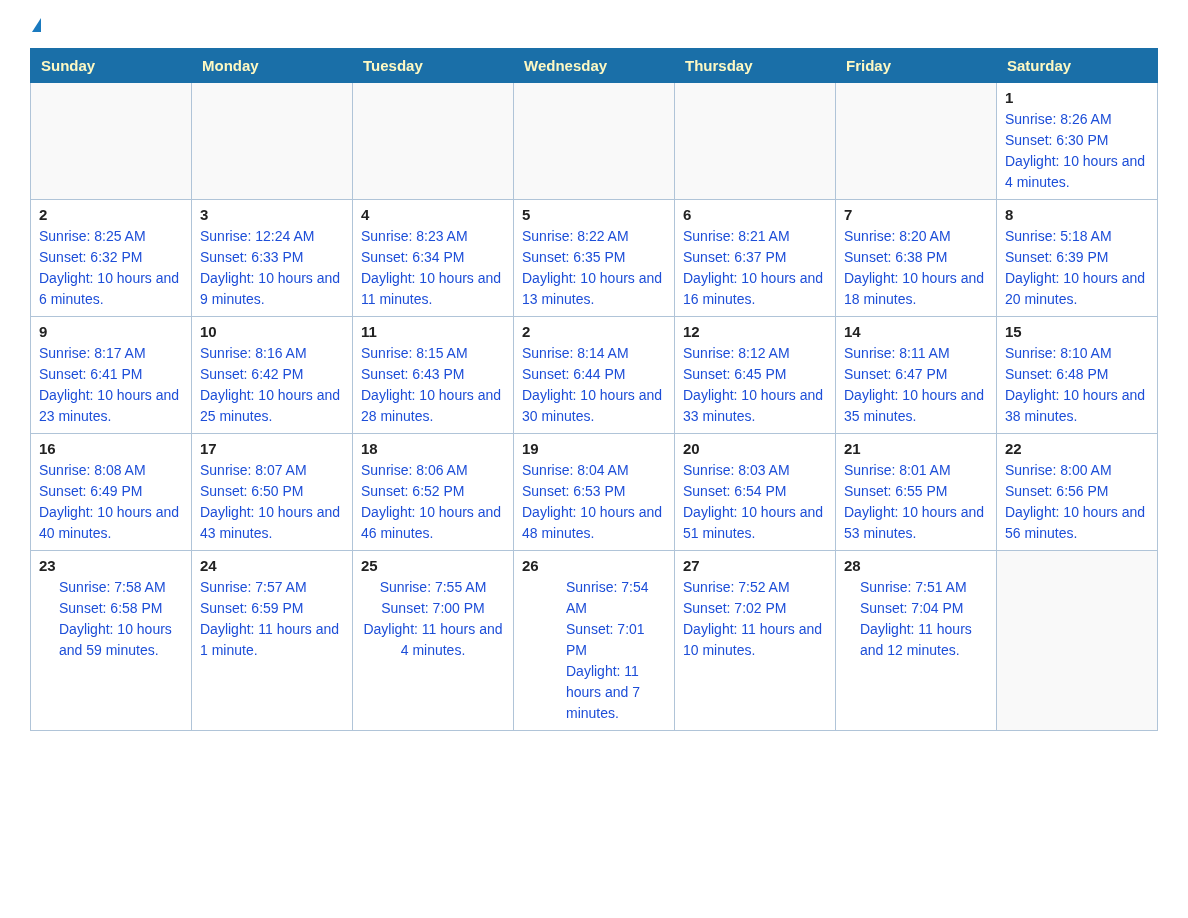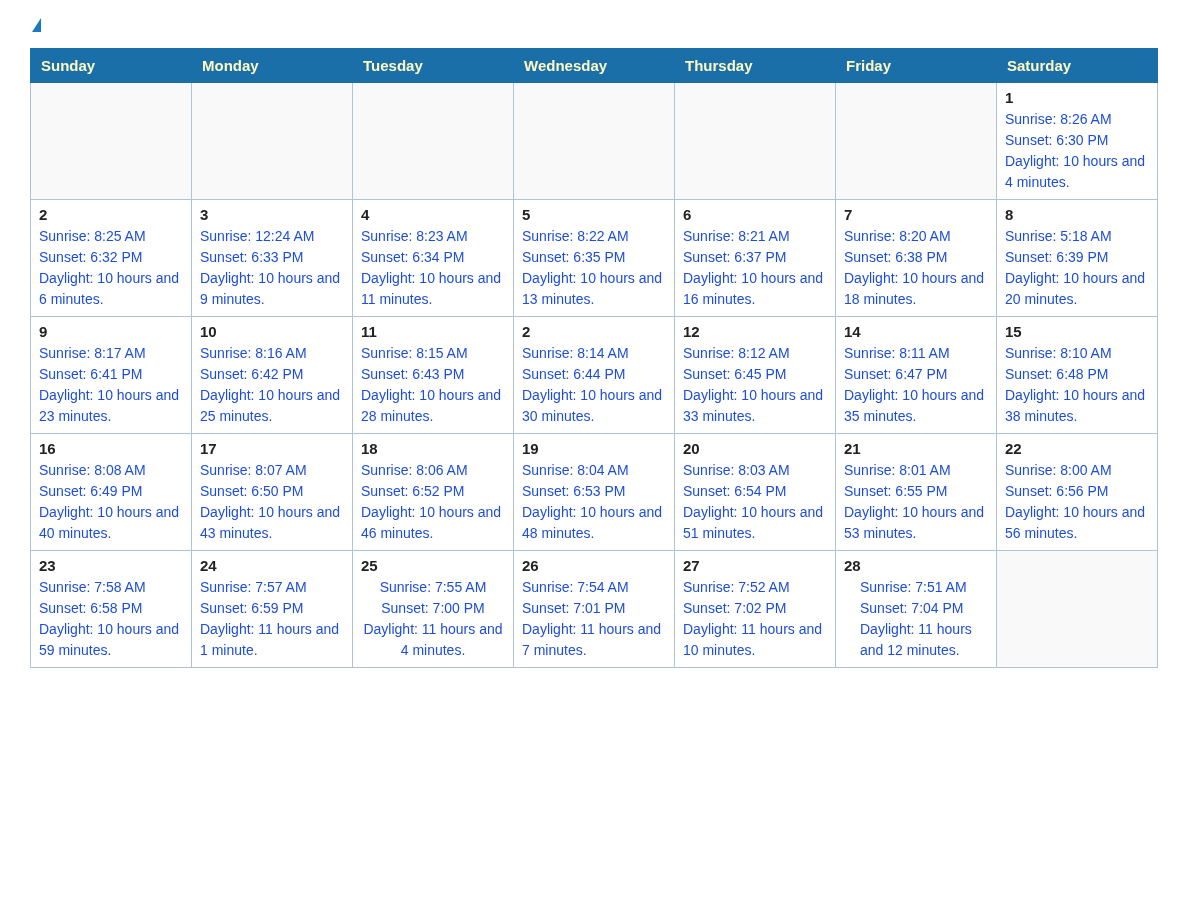--- a/index.html
+++ b/index.html
@@ -273,39 +273,39 @@
         <td>
           <span class="day-number">22</span>
           <div class="day-info" style="white-space: pre-line;">Sunrise: 8:00 AM
 Sunset: 6:56 PM
 Daylight: 10 hours and 56 minutes.</div>
         </td>
       </tr>
       <tr>
         <td>
           <span class="day-number">23</span>
-          <div class="day-info" style="white-space: pre-line;">Sunrise: 7:58 AM
+          <div class="day-info" style="white-space: pre-line; margin-left: 20px;">Sunrise: 7:58 AM
 Sunset: 6:58 PM
 Daylight: 10 hours and 59 minutes.</div>
         </td>
         <td>
           <span class="day-number">24</span>
           <div class="day-info" style="white-space: pre-line;">Sunrise: 7:57 AM
 Sunset: 6:59 PM
 Daylight: 11 hours and 1 minute.</div>
         </td>
         <td>
           <span class="day-number">25</span>
           <div class="day-info" style="white-space: pre-line; text-align: center;">Sunrise: 7:55 AM
 Sunset: 7:00 PM
 Daylight: 11 hours and 4 minutes.</div>
         </td>
         <td>
           <span class="day-number">26</span>
-          <div class="day-info" style="white-space: pre-line;">Sunrise: 7:54 AM
+          <div class="day-info" style="white-space: pre-line; margin-left: 44px;">Sunrise: 7:54 AM
 Sunset: 7:01 PM
 Daylight: 11 hours and 7 minutes.</div>
         </td>
         <td>
           <span class="day-number">27</span>
           <div class="day-info" style="white-space: pre-line;">Sunrise: 7:52 AM
 Sunset: 7:02 PM
 Daylight: 11 hours and 10 minutes.</div>
         </td>
         <td>

